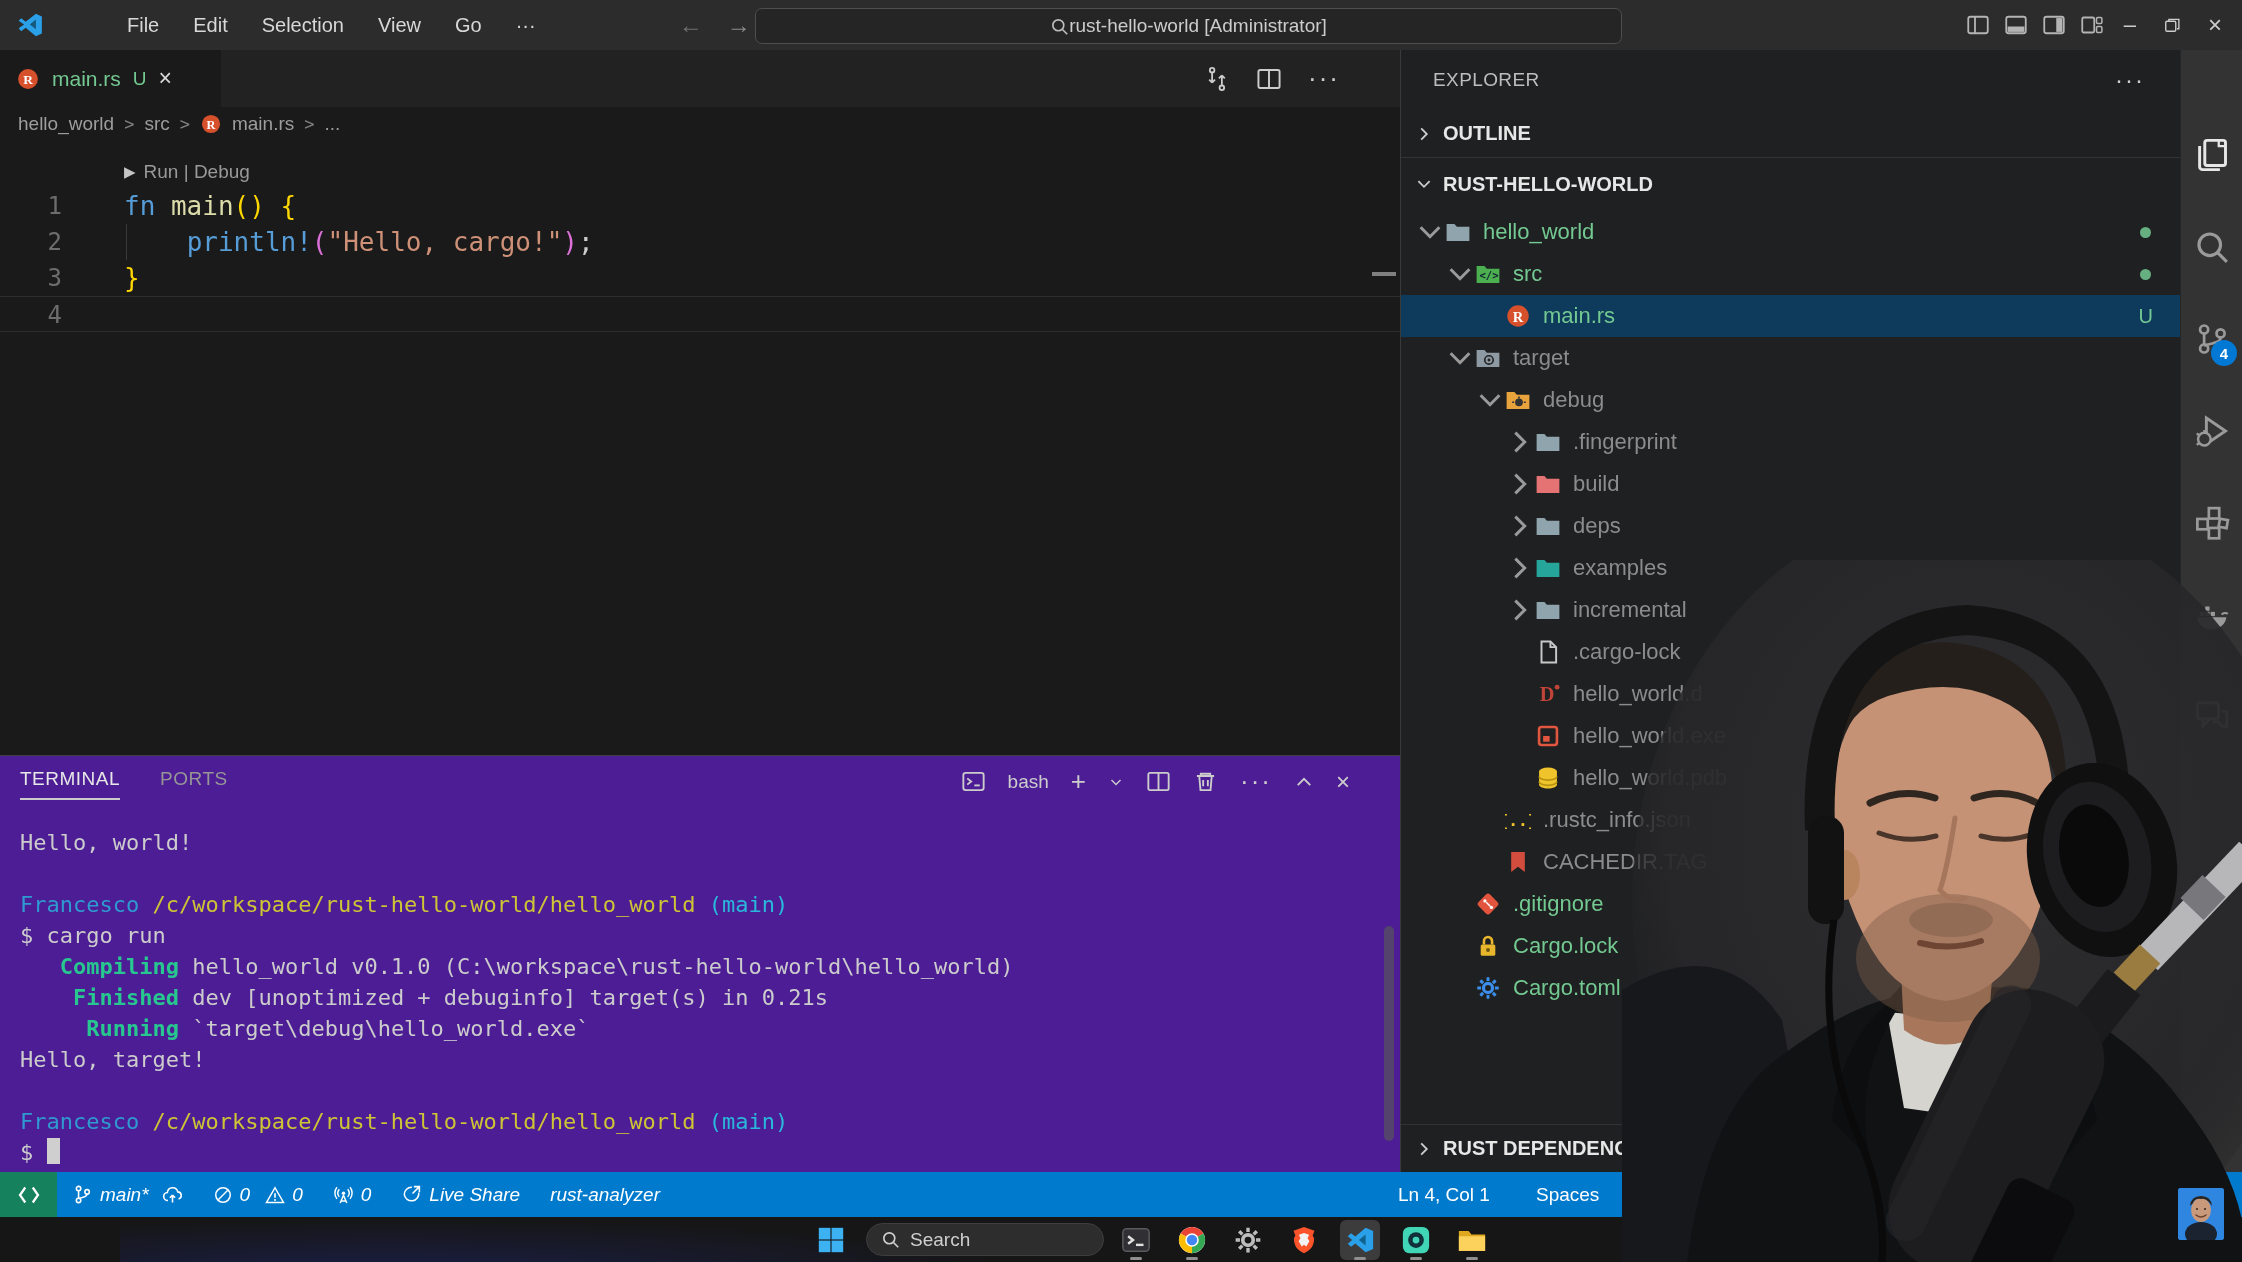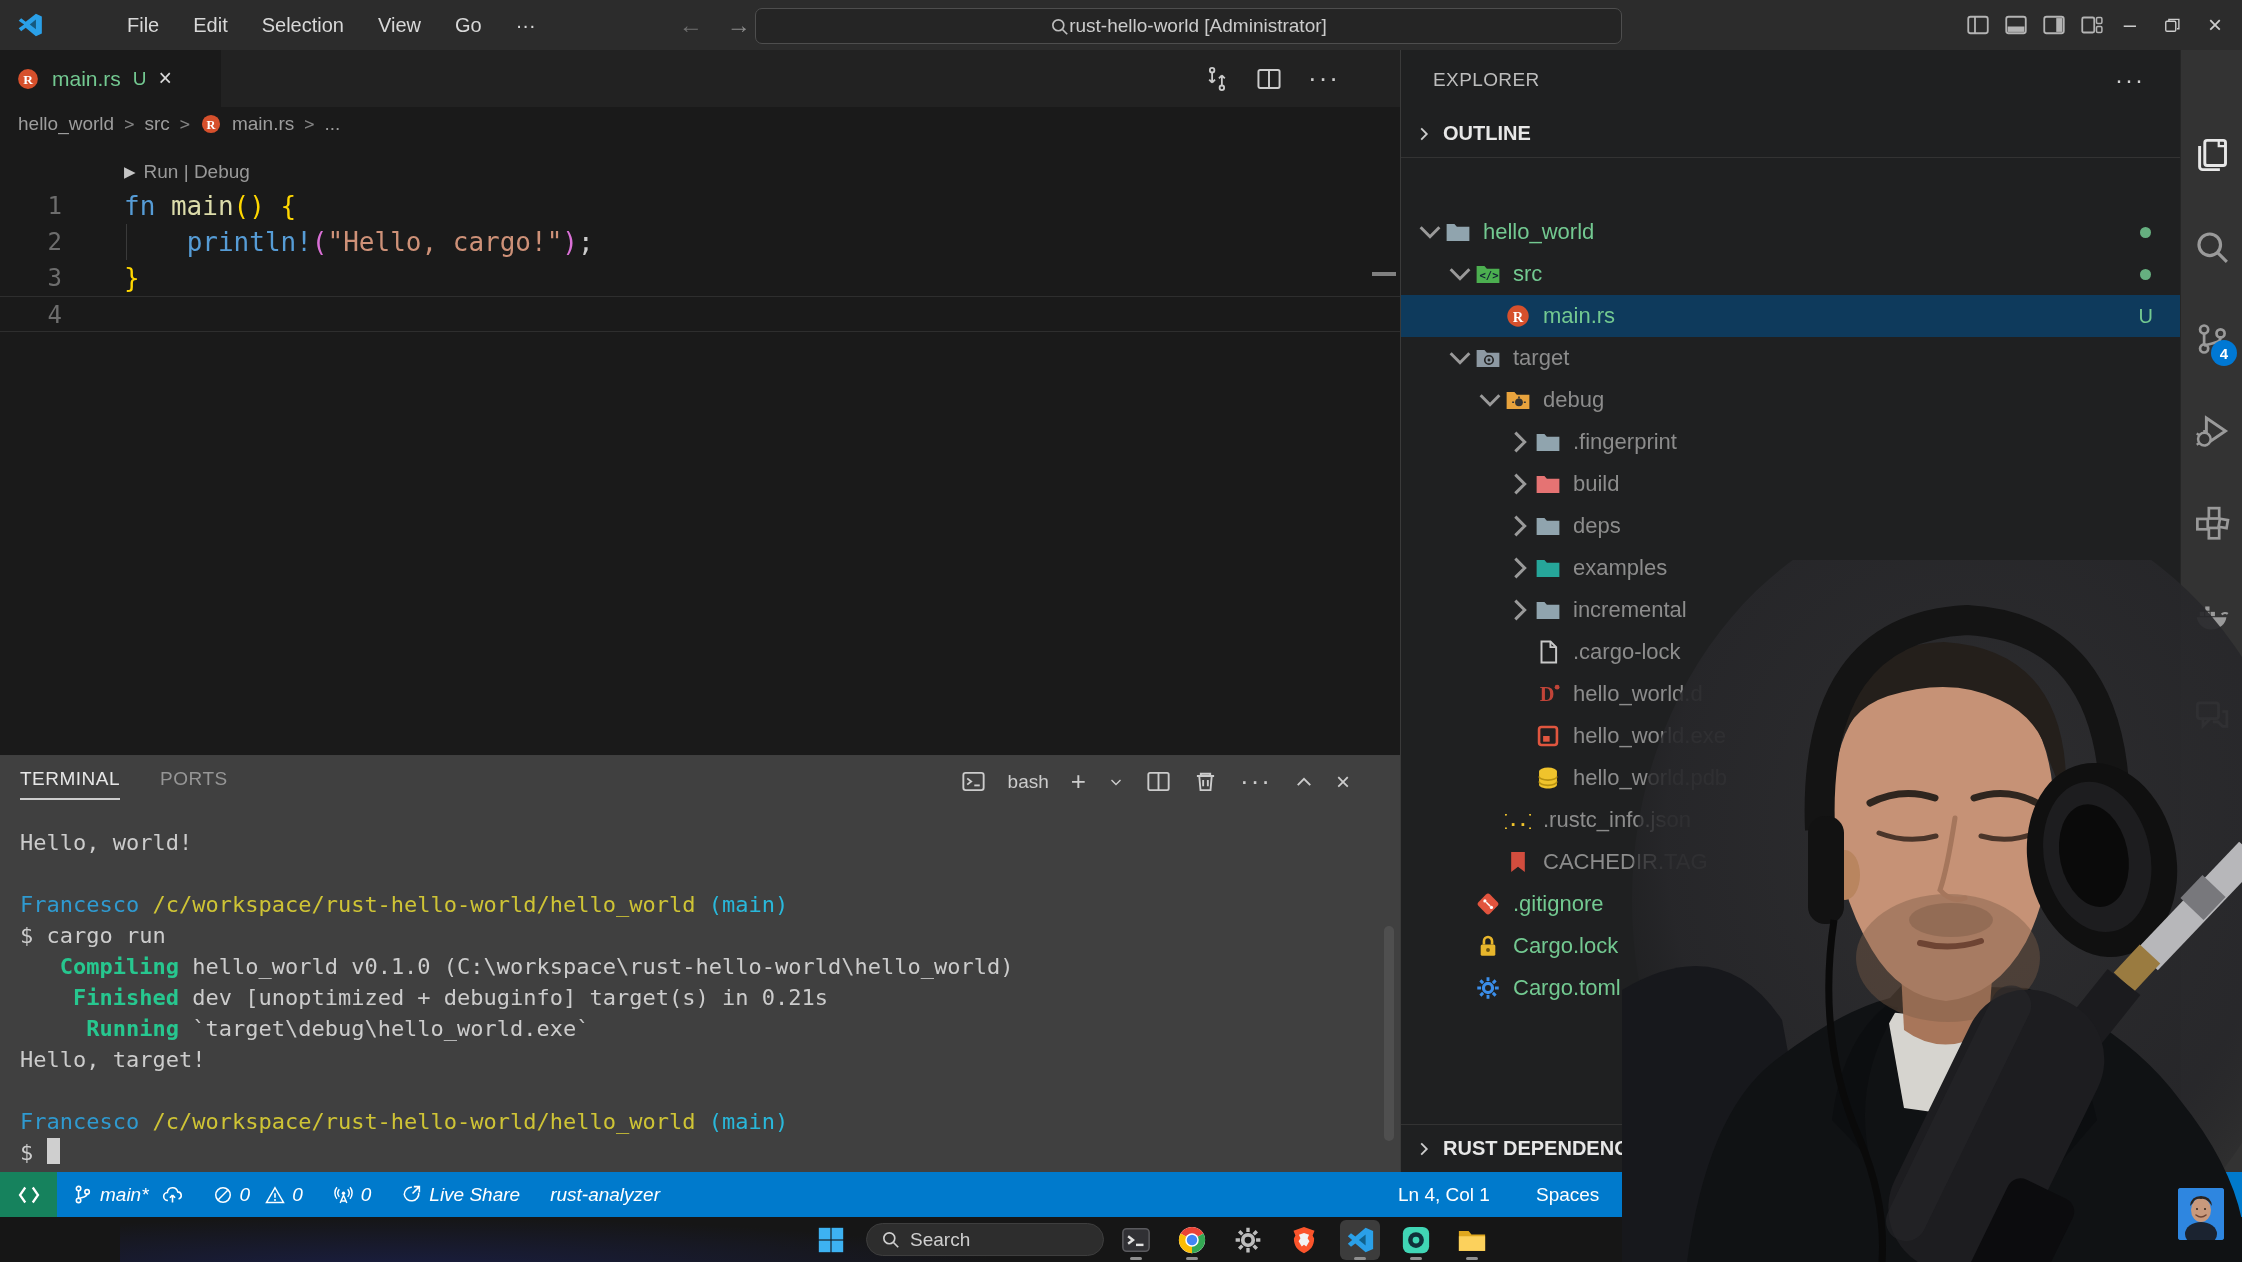--- a/index.html
+++ b/index.html
@@ -31,21 +31,21 @@
   #codelens{position:absolute;left:124px;top:15px;height:32px;color:#999999;font-size:19px;
             font-family:"Liberation Sans",sans-serif;display:flex;align-items:center;gap:8px;}
   #code-lines{position:absolute;left:0;top:47px;width:1400px;}
   .code-row{height:36px;line-height:36px;font-size:26px;white-space:pre;display:flex;}
   .code-row .ln{width:62px;text-align:right;color:#6d6d6d;font-size:24px;flex:0 0 62px;}
   .code-row .ct{padding-left:62px;}
   .code-row.current{border-top:1px solid rgba(255,255,255,.09);border-bottom:1px solid rgba(255,255,255,.09);box-sizing:border-box;}
   #indent-guide{position:absolute;left:126px;top:83px;width:1px;height:36px;background:#3a3a3a;}
   #ruler-dash{position:absolute;left:1372px;top:131px;width:24px;height:4px;background:#9a9a9a;opacity:.8;}
   
-  #panel{left:0;top:755px;width:1400px;height:417px;background:#404040;border-top:1px solid #3f3f3f;box-sizing:border-box;}
+  #panel{left:0;top:755px;width:1400px;height:417px;background:#4c1d95;border-top:1px solid #3f3f3f;box-sizing:border-box;}
   #panel-tabs{position:absolute;left:20px;top:12px;display:flex;gap:40px;font-size:19px;letter-spacing:.5px;}
   .ptab{color:#969696;padding-bottom:8px;}
   .ptab.active{color:#e7e7e7;border-bottom:2px solid #cccccc;}
   #panel-actions{position:absolute;right:50px;top:10px;display:flex;align-items:center;gap:22px;color:#cccccc;font-size:19px;}
   #term-lines{position:absolute;left:20px;top:71px;font-family:"DejaVu Sans Mono",monospace;font-size:22px;}
   .term-row{height:31px;line-height:31px;white-space:pre;}
   .blk-cursor{display:inline-block;width:13px;height:26px;background:#cfcfcf;vertical-align:-4px;}
   #term-scroll{position:absolute;left:1384px;top:170px;width:10px;height:215px;background:#585858;opacity:.65;border-radius:5px;}
   
   #sidebar{left:1400px;top:50px;width:780px;height:1122px;background:#1f2021;border-left:1px solid #3a3a3a;box-sizing:border-box;}
@@ -284,20 +284,28 @@
       <span style="font-size:24px;letter-spacing:2px;color:#cfcfcf">···</span>
     </div>
     <div id="sb-outline" class="sb-row">
       <span class="ico">
           <svg width="18" height="18" viewBox="0 0 16 16">
             <path d="M5.5 3l5 5-5 5" fill="none" stroke="#cccccc" stroke-width="1.6"></path>
           </svg>
         </span>
       <span>OUTLINE</span>
     </div>
+    <div id="sb-project" class="sb-row">
+      <span class="ico">
+          <svg width="18" height="18" viewBox="0 0 16 16">
+            <path d="M3 5.5l5 5 5-5" fill="none" stroke="#cccccc" stroke-width="1.6"></path>
+          </svg>
+        </span>
+      <span>RUST-HELLO-WORLD</span>
+    </div>
     <div id="tree">
         <div class="tree-row" style="padding-left: 14px;">
           <span class="chev">
             <svg viewBox="0 0 16 16" width="100%" height="100%">
               <path d="M3 5.5l5 5 5-5" fill="none" stroke="#9a9a9a" stroke-width="1.6"></path>
             </svg>
           </span>
           <span class="ti">
             <svg viewBox="0 0 16 16" width="100%" height="100%">
               <path d="M1 3h4.8l1.5 1.8H15v8.7H1z" fill="#90a4ae"></path>

